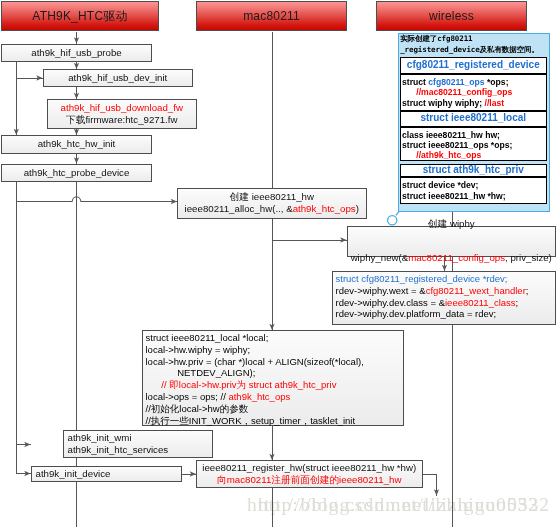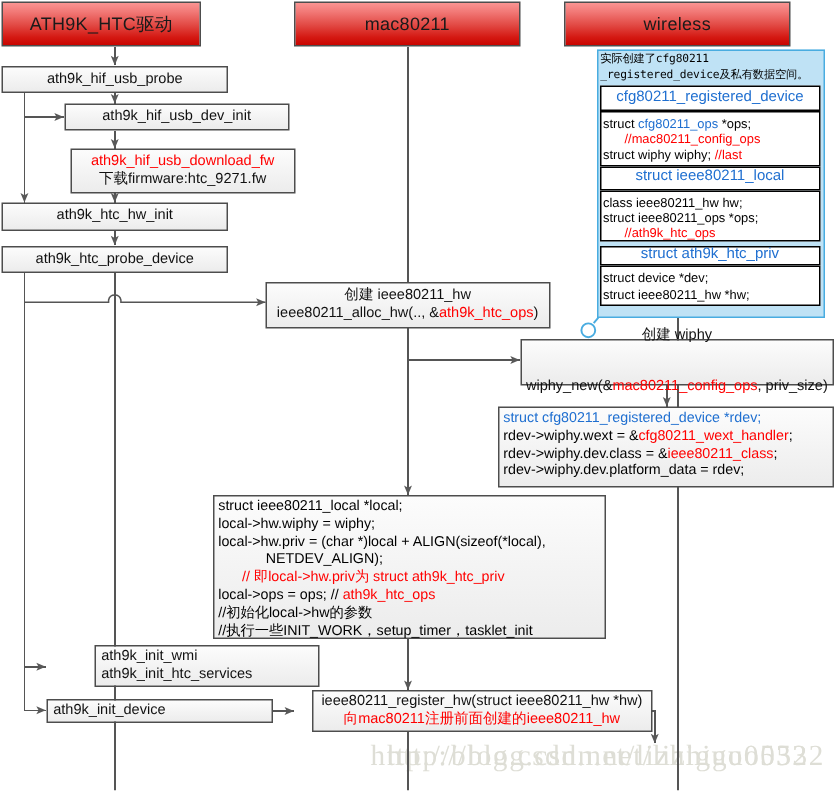--- a/index.html
+++ b/index.html
@@ -20,21 +20,21 @@
        color:#101010;font-size:9.7px;display:flex;flex-direction:column;
        align-items:center;justify-content:center;line-height:1.22;text-align:center;}
   .red{color:#ff0000;}
   .blue{color:#1f6fd0;}
   
   .code{border:1px solid #4d4d4d;
         background:linear-gradient(to bottom,#fcfcfc 0%,#f3f3f3 55%,#ececec 100%);
         color:#000;white-space:pre;
         font-size:9.5px;line-height:11.8px;padding:1px 3px 0 3px;text-align:left;}
   
-  .bluepanel{border:1.4px solid #49ace0;background:#bfe2f5;}
+  .bluepanel{border:1.4px solid #49ace0;background:#bfe2f5;font-weight:bold;}
   .bp-note{position:absolute;left:1px;top:-1px;width:149px;
            font-size:7.5px;line-height:11px;color:#000;letter-spacing:-0.1px;
            white-space:nowrap;
            font-family:"DejaVu Sans Mono","Liberation Mono",monospace;}
   #panel-rows{position:absolute;left:0.8px;top:22.6px;width:146.6px;}
   .bp-cell{border:1px solid #000;background:#fff;color:#000;box-sizing:border-box;
            width:146.6px;}
   .bp-title{text-align:center;color:#1f6fd0;font-size:10px;}
   .bp-body{font-size:8.6px;line-height:10.2px;padding:2.3px 0 0 1px;white-space:pre;
            font-family:"Liberation Sans","DejaVu Sans",sans-serif;}
@@ -90,21 +90,21 @@
 
       <path d="M16.3,444.5 L30.5,444.5" marker-end="url(#ah)"></path>
       <path d="M16.3,473.5 L30.5,473.5" marker-end="url(#ah)"></path>
 
       <path d="M182,474 L196,474" marker-end="url(#ah)"></path>
 
       <path d="M422.5,474 L436.5,474 L436.5,495.5" marker-end="url(#ah)"></path>
     </g>
   </svg>
 
-  <div class="abs lane" style="left:1px;top:1px;width:133px;height:30px;">
+  <div class="abs lane" style="left:1px;top:1px;width:158px;height:30px;">
     <span>ATH9K_HTC驱动</span>
   </div>
   <div class="abs lane" style="left:196px;top:1px;width:151px;height:30px;">
     <span>mac80211</span>
   </div>
   <div class="abs lane" style="left:376px;top:1px;width:151px;height:30px;">
     <span>wireless</span>
   </div>
 
   <div class="abs box" style="left:1px;top:43.5px;width:151px;height:18px;">
@@ -132,21 +132,21 @@
   <div class="abs code" style="left:141.5px;top:330px;width:262px;height:96px;" id="code-local"><div><span>struct ieee80211_local *local;</span></div><div><span>local-&gt;hw.wiphy = wiphy;</span></div><div><span>local-&gt;hw.priv = (char *)local + ALIGN(sizeof(*local),</span></div><div><span>            NETDEV_ALIGN);</span></div><div><span class="red">      // 即</span><span class="red">local-&gt;hw.priv</span><span class="red">为 struct ath9k_htc_priv</span></div><div><span>local-&gt;ops = ops; // </span><span class="red">ath9k_htc_ops</span></div><div><span>//初始化local-&gt;hw的参数</span></div><div><span>//执行一些INIT_WORK，setup_timer，tasklet_init</span></div></div>
 
   <div class="abs box" style="left:30.5px;top:430px;width:150px;height:27.5px;align-items:flex-start;text-align:left;padding-left:4px;margin-left:32px;">
     <span>ath9k_init_wmi</span>
     <span>ath9k_init_htc_services</span>
   </div>
   <div class="abs box" style="left:30.5px;top:465.5px;width:151.5px;height:16.5px;align-items:flex-start;text-align:left;padding-left:4px;">
     <span>ath9k_init_device</span>
   </div>
 
-  <div class="abs box" style="left:208px;top:460px;width:226.5px;height:27.5px;">
+  <div class="abs box" style="left:196px;top:460px;width:226.5px;height:27.5px;">
     <span>ieee80211_register_hw(struct ieee80211_hw *hw)</span>
     <span class="red">向mac80211注册前面创建的ieee80211_hw</span>
   </div>
 
   <div class="abs box" style="left:346.5px;top:226px;width:209.5px;height:30.5px;gap:22px;">
     <span>创建 wiphy</span>
     <span><span>wiphy_new(&amp;</span><span class="red">mac80211_config_ops</span><span>, priv_size)</span></span>
   </div>
 
   <div class="abs code" style="left:331.5px;top:271px;width:224.5px;height:54px;" id="code-rdev"><div><span class="blue">struct cfg80211_registered_device *rdev;</span></div><div><span>rdev-&gt;wiphy.wext = &amp;</span><span class="red">cfg80211_wext_handler</span><span>;</span></div><div><span>rdev-&gt;wiphy.dev.class = &amp;</span><span class="red">ieee80211_class</span><span>;</span></div><div><span>rdev-&gt;wiphy.dev.platform_data = rdev;</span></div></div>

